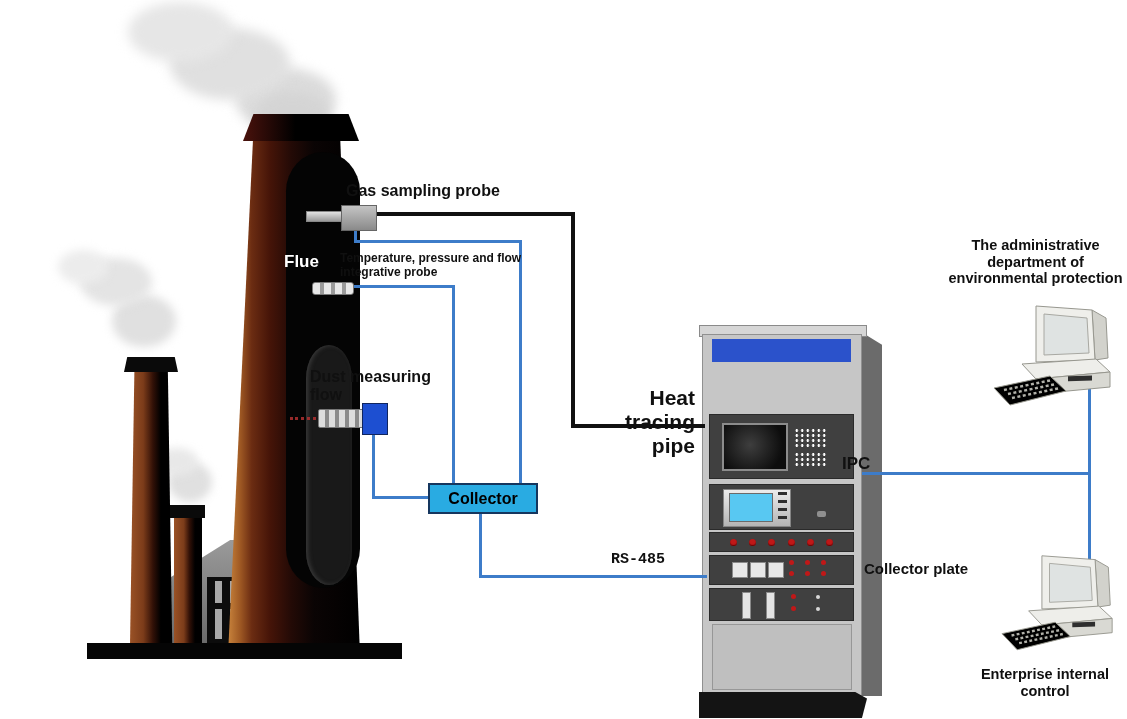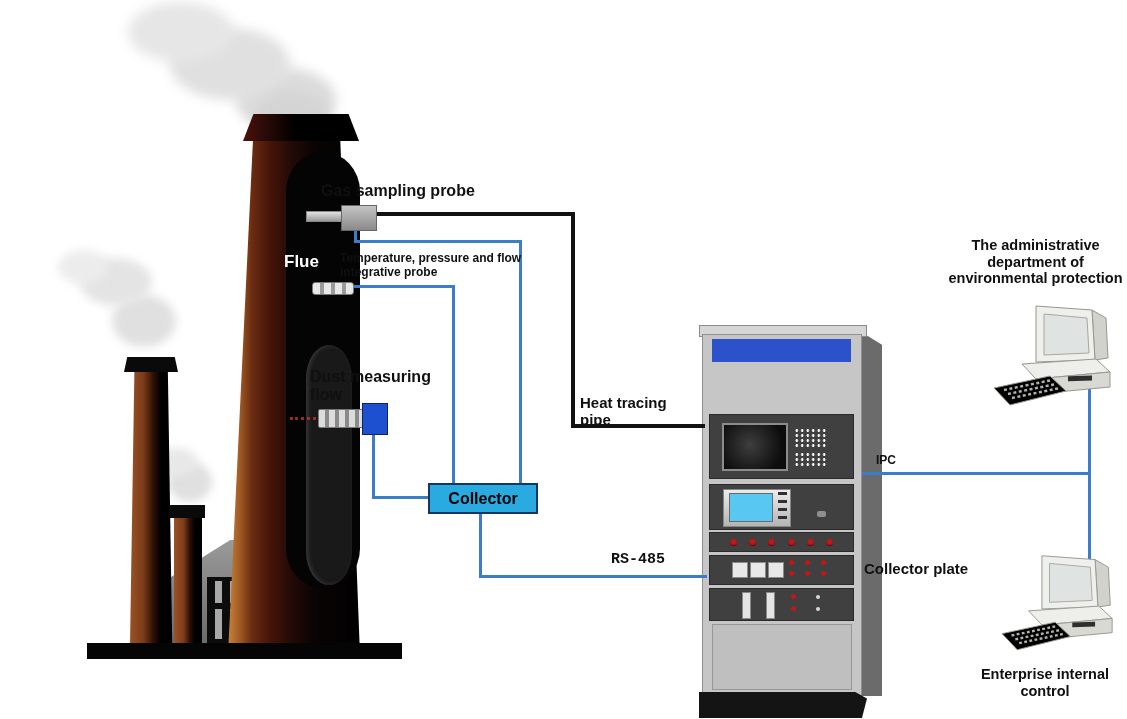--- a/index.html
+++ b/index.html
@@ -229,24 +229,24 @@
     <polygon points="100,8 114,16 116,56 103,58" fill="#d2d2cc" stroke="#97978f"></polygon>
     <polygon points="44,4 100,8 103,58 44,60" fill="#efefeb" stroke="#97978f"></polygon>
     <polygon points="52,12 95,16 97,51 52,53" fill="#dfe3e2" stroke="#a8a8a2"></polygon>
     <polygon points="30,62 104,57 118,70 44,77" fill="#eeeeea" stroke="#97978f"></polygon>
     <polygon points="44,77 118,70 118,85 44,92" fill="#d9d9d3" stroke="#97978f"></polygon>
     <rect x="76" y="77" width="24" height="5" fill="#2e2e2e" transform="skewY(-2)"></rect>
     <polygon points="2,86 58,74 74,89 18,103" fill="#ececе6" stroke="#99998f"></polygon>
     <path d="M12,88 L60,78 M16,92 L64,82 M20,96 L68,86" stroke="#b2b2aa" stroke-width="2.5" stroke-dasharray="3,2.5" fill="none"></path>
   </svg>
 
-  <div class="lbl" style="left:321px;top:182px;font-size:16px;">Gas sampling probe</div>
+  <div class="lbl" style="left:346px;top:182px;font-size:16px;">Gas sampling probe</div>
   <div class="lbl" style="left:284px;top:252px;font-size:17px;color:#fff;">Flue</div>
   <div class="lbl" style="left:340px;top:252px;width:185px;font-size:12px;">Temperature, pressure and flow integrative probe</div>
   <div class="lbl" style="left:310px;top:368px;width:140px;font-size:16px;">Dust measuring flow</div>
-  <div class="lbl" style="left:580px;top:386px;width:115px;font-size:15px;text-align:left;margin-top:8px;">Heat tracing pipe</div>
+  <div class="lbl" style="left:580px;top:386px;width:115px;font-size:21px;text-align:right;">Heat tracing pipe</div>
   <div class="lbl" style="left:611px;top:551px;font-size:15px;font-family:Liberation Mono, monospace;">RS-485</div>
-  <div class="lbl" style="left:876px;top:454px;font-size:12px;text-align:center;">IPC</div>
+  <div class="lbl" style="left:842px;top:454px;font-size:17px;text-align:center;">IPC</div>
   <div class="lbl" style="left:864px;top:560px;font-size:15px;">Collector plate</div>
   <div class="lbl" style="left:965px;top:666px;width:160px;font-size:14.5px;text-align:center;">Enterprise internal control</div>
   <div class="lbl" style="left:948px;top:237px;width:175px;font-size:14.5px;text-align:center;">The administrative department of environmental protection</div>
 
 </div>
 
 </body></html>

